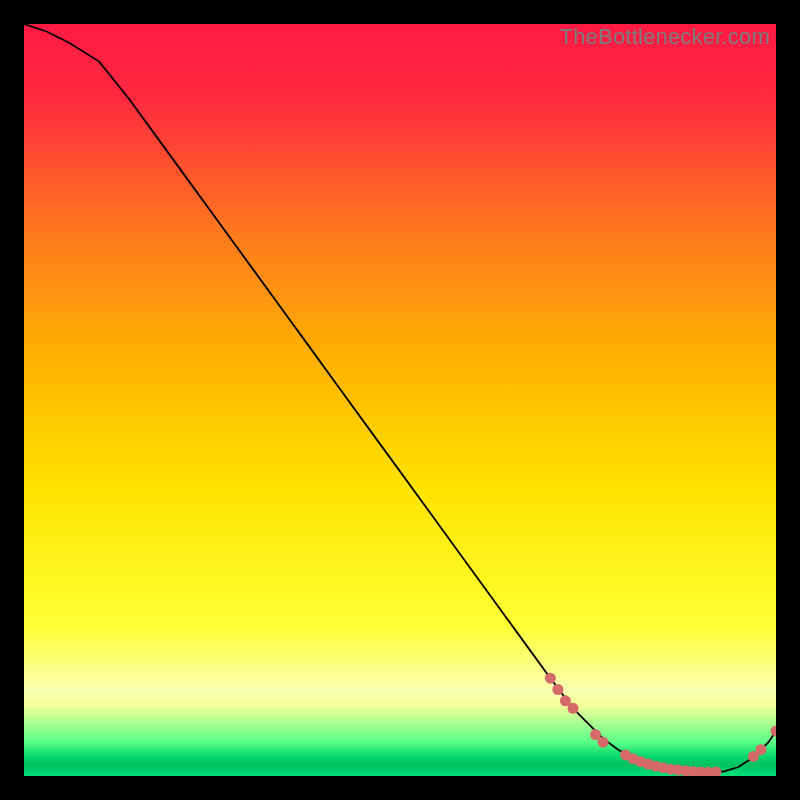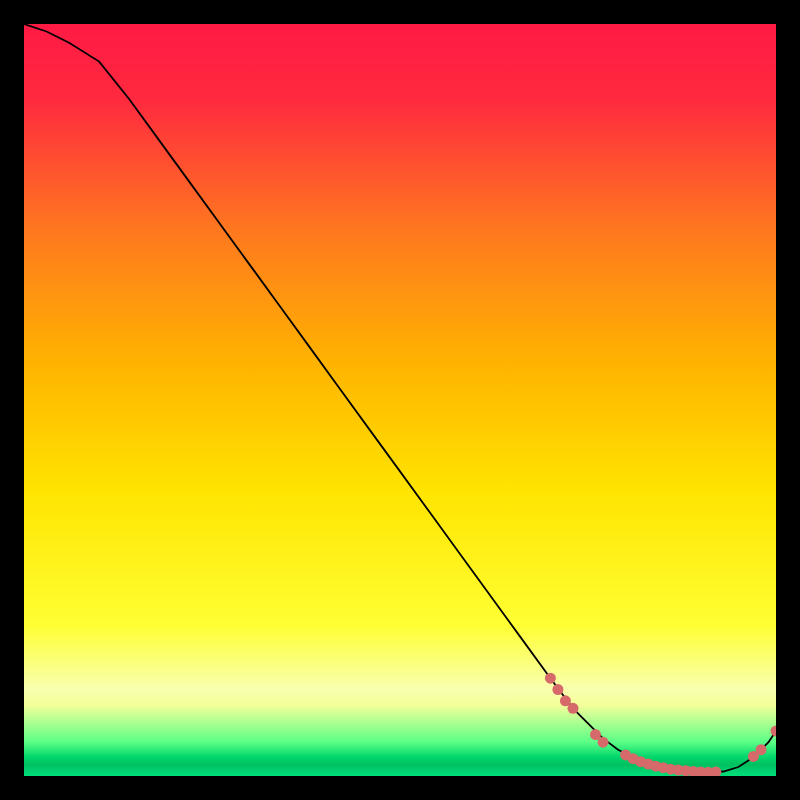--- a/index.html
+++ b/index.html
@@ -48,13 +48,14 @@
         <circle cx="661.8" cy="746.7" r="5.5" fill="#d66a6a"></circle>
         <circle cx="669.3" cy="747.5" r="5.5" fill="#d66a6a"></circle>
         <circle cx="676.8" cy="747.9" r="5.5" fill="#d66a6a"></circle>
         <circle cx="684.3" cy="748.2" r="5.5" fill="#d66a6a"></circle>
         <circle cx="691.8" cy="747.9" r="5.5" fill="#d66a6a"></circle>
         <circle cx="729.4" cy="732.4" r="5.5" fill="#d66a6a"></circle>
         <circle cx="737.0" cy="725.7" r="5.5" fill="#d66a6a"></circle>
         <circle cx="752.0" cy="706.9" r="5.5" fill="#d66a6a"></circle>
       </g>
   </svg>
+  <div class="watermark">TheBottlenecker.com</div>
 </div>
 
 </body></html>

